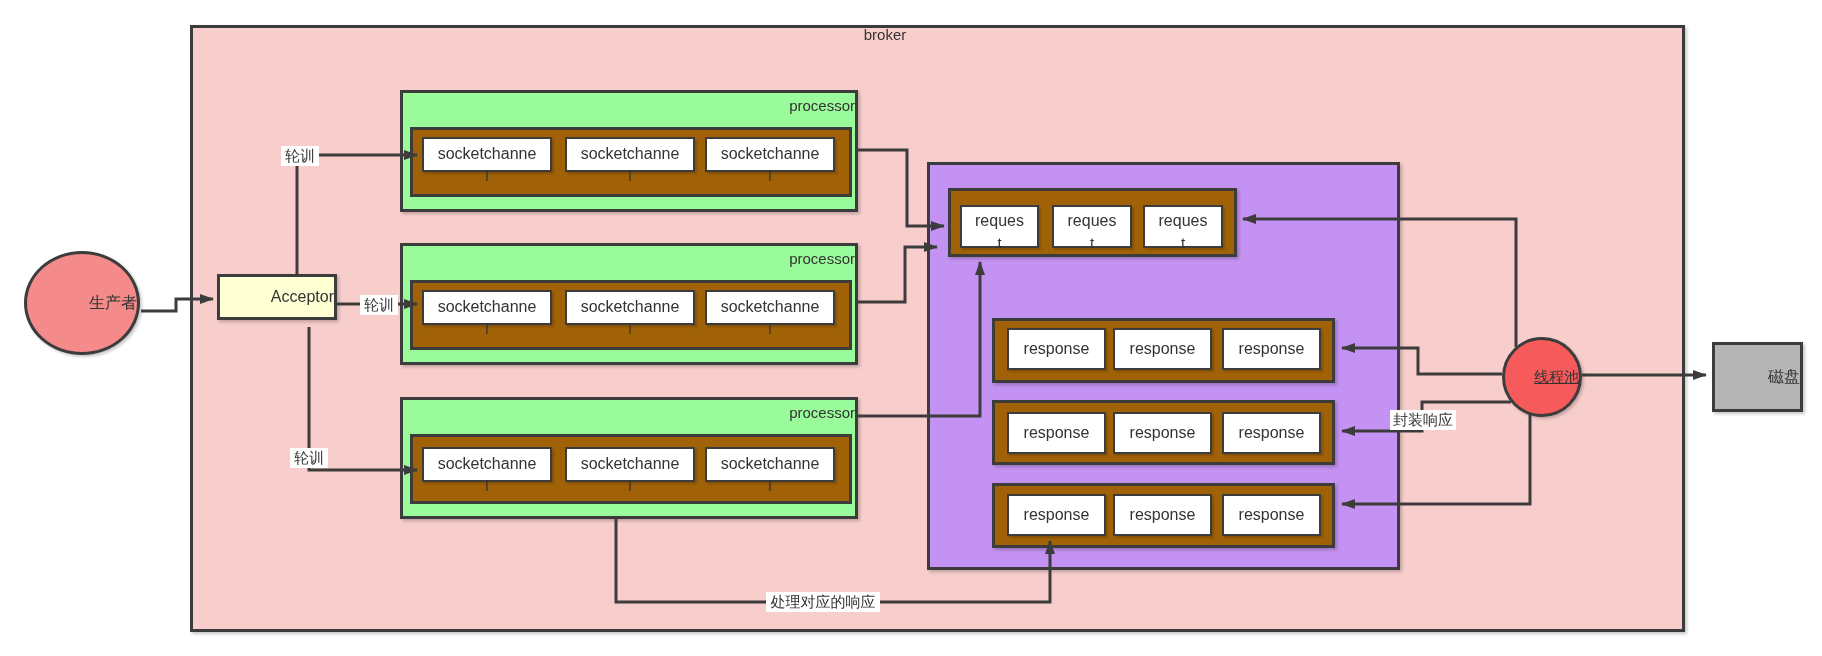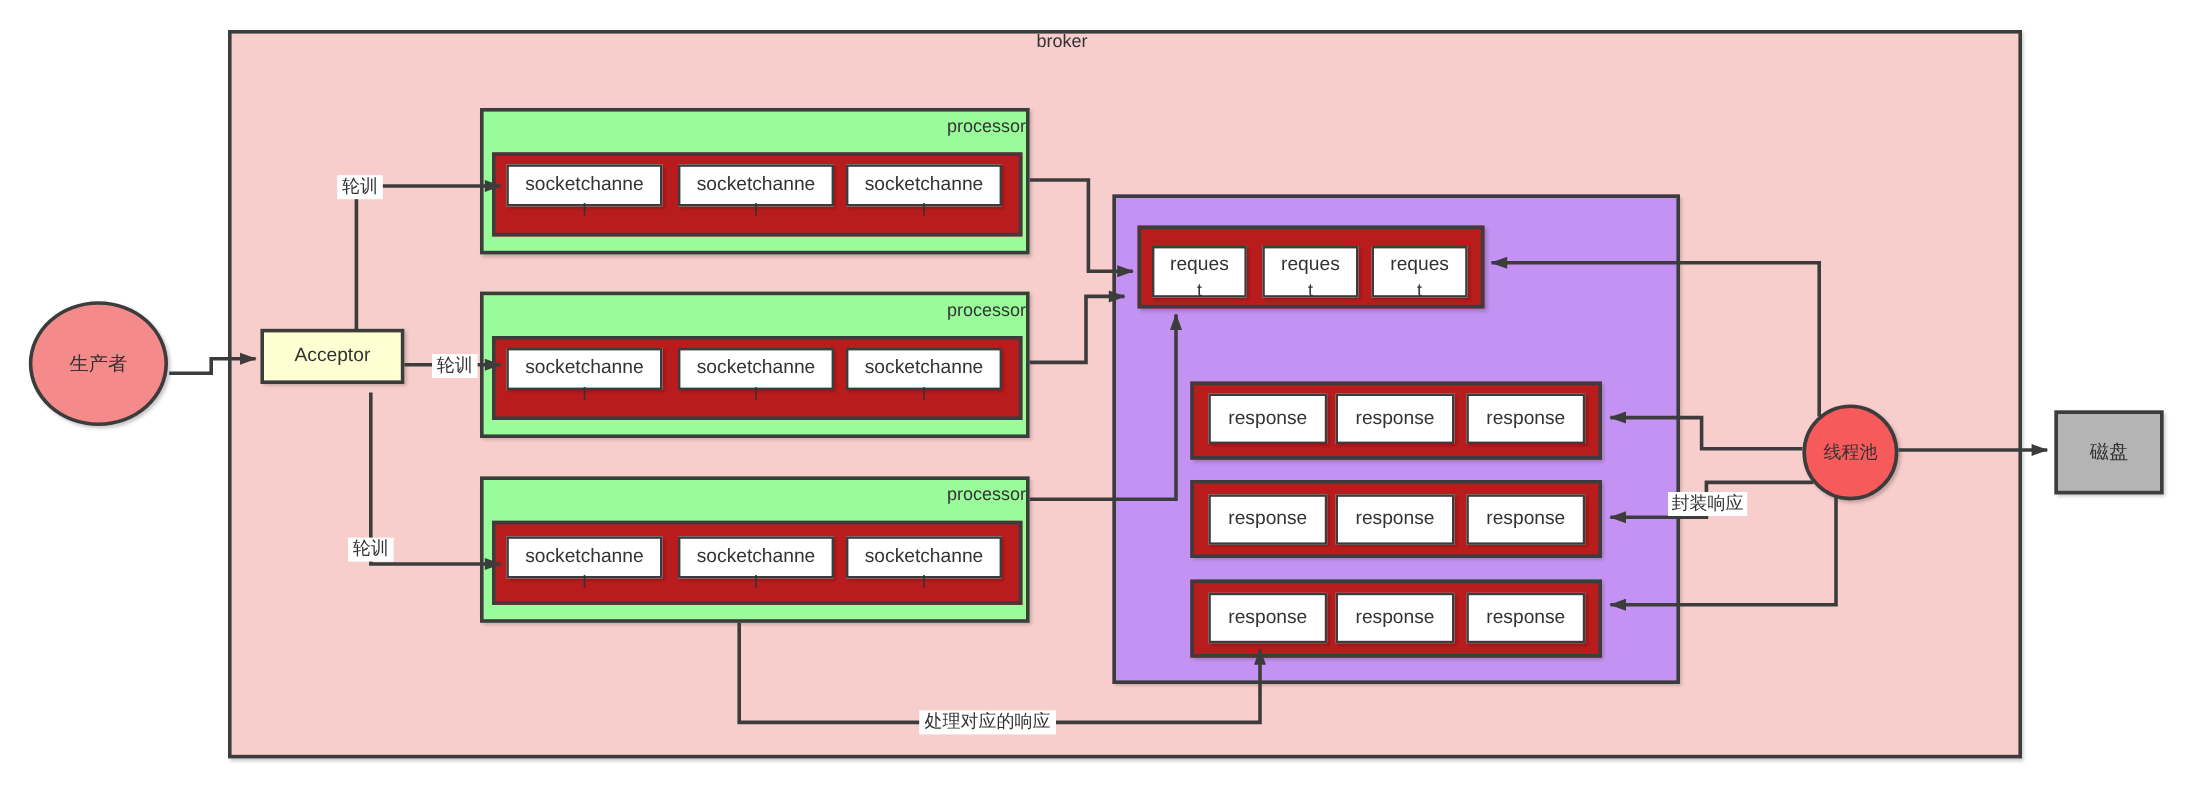--- a/index.html
+++ b/index.html
@@ -12,30 +12,30 @@
   body{
     font-family:"Liberation Sans","DejaVu Sans",sans-serif;
     color:var(--text);
     width:1822px;height:656px;position:relative;overflow:hidden;
   }
   .shape{
     position:absolute;border:3px solid var(--stroke);
     box-shadow:2px 2px 3px rgba(0,0,0,0.22);
   }
   .box-label{
-    display:flex;align-items:center;justify-content:center;
+    display:flex;align-items:center;justify-content:flex-end;
     text-align:center;font-size:16px;
   }
   .ellipse{border-radius:50%;}
   .container-title{
     position:absolute;top:4px;left:0;width:100%;text-align:right;
     font-size:15px;
   }
   .inner-white{
-    position:absolute;background:#b91c1c;border:3px solid var(--stroke);
+    position:absolute;background:#a16207;border:3px solid var(--stroke);
   }
   .cell{
     position:absolute;background:#ffffff;border:2.5px solid var(--stroke);
     font-size:16px;text-align:center;overflow:visible;
     box-shadow:2px 2px 2px rgba(0,0,0,0.18);
   }
   .cell .l1{display:block;padding-top:5px;line-height:20px;}
   .cell.tall .l1{padding-top:4px;}
   .wrap-char{
     position:absolute;left:0;width:100%;text-align:center;
@@ -163,21 +163,21 @@
     <span style="width:100%;">response</span>
     </div>
   <div class="cell box-label" style="left:118px;top:8px;width:99px;height:42px;">
     <span style="width:100%;">response</span>
     </div>
   <div class="cell box-label" style="left:227px;top:8px;width:99px;height:42px;">
     <span style="width:100%;">response</span>
     </div>
 </div>
 
-<div class="shape ellipse box-label" style="left:1502px;top:337px;width:80px;height:80px;background:var(--pool_fill);font-size:15px;">
+<div class="shape ellipse box-label" style="left:1502px;top:337px;width:80px;height:80px;background:var(--pool_fill);font-size:15px;text-decoration:underline;">
   <span>线程池</span>
 </div>
 
 <div class="shape box-label" style="left:1712px;top:342px;width:91px;height:70px;background:var(--disk_fill);">
   <span>磁盘</span>
 </div>
 
 <svg class="connectors" width="1822" height="656" viewBox="0 0 1822 656">
   <defs>
     <marker id="arw" markerUnits="userSpaceOnUse" markerWidth="16" markerHeight="12" refX="14" refY="6" orient="auto">

